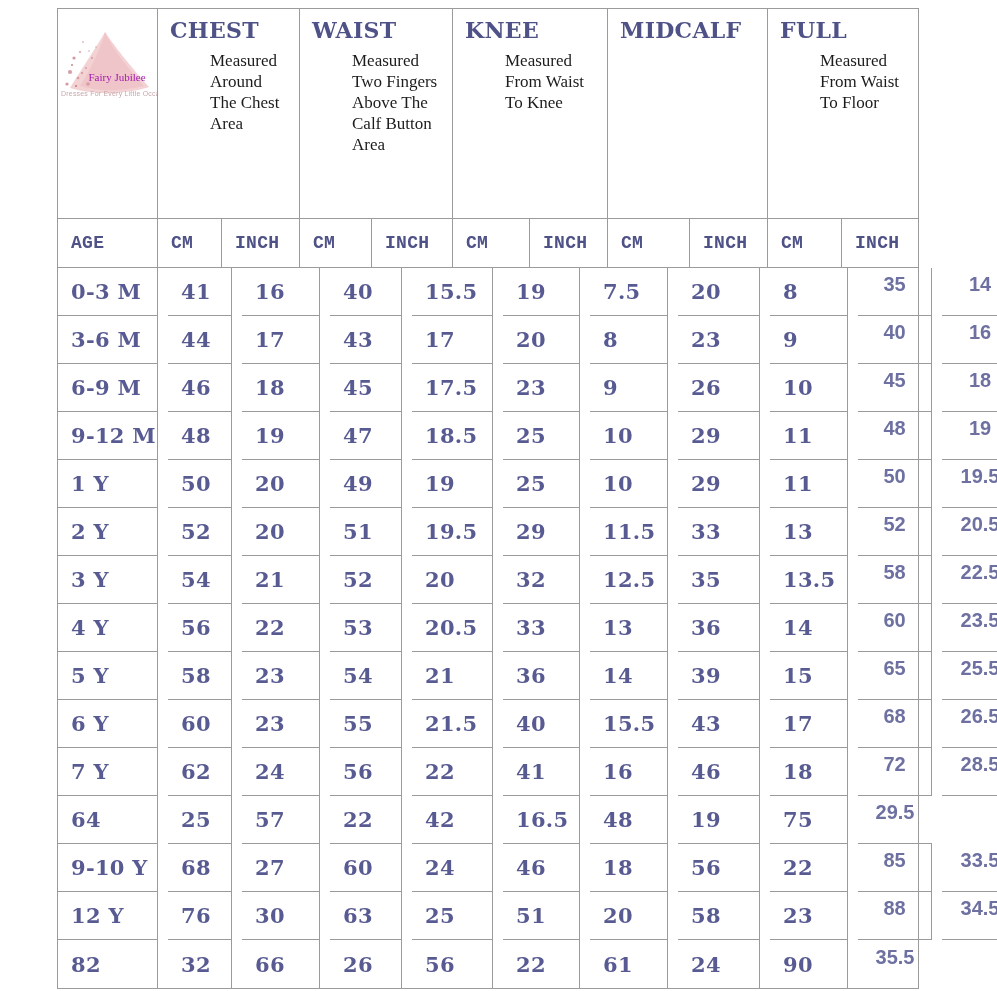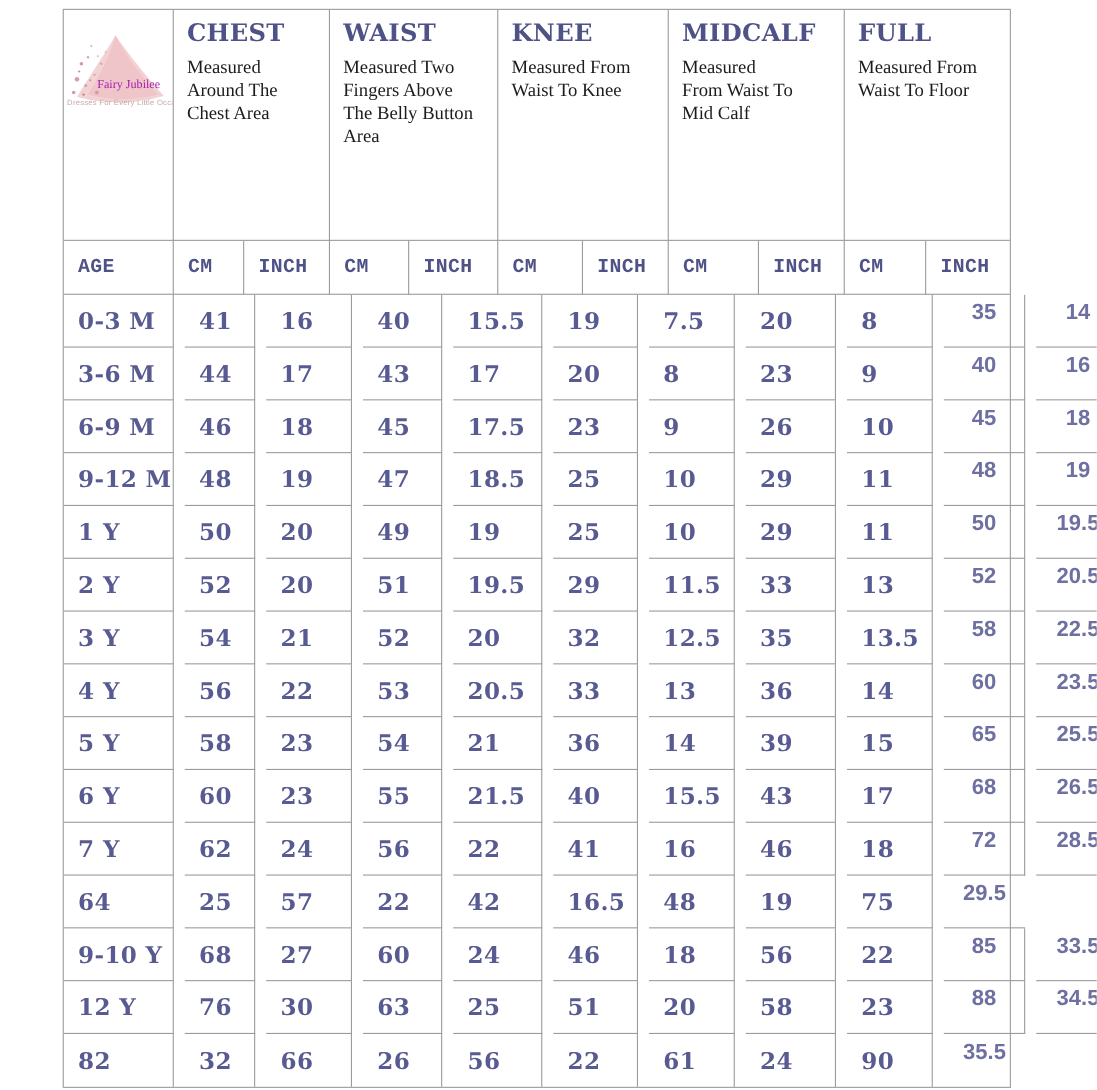--- a/index.html
+++ b/index.html
@@ -17,21 +17,21 @@
   .chart{position:absolute;left:57px;top:8px;width:862px;border:1px solid var(--border);background:#fff;}
 
   
   .desc-row{display:grid;grid-template-columns:100px 142px 153px 155px 160px 150px;height:210px;}
   .desc-row > .cell{border-right:1px solid var(--border);border-bottom:1px solid var(--border);
     padding:8px 12px;position:relative;overflow:hidden;}
   .desc-row > .cell:last-child{border-right:none;}
   .measure-label{font-size:22px;font-weight:bold;color:var(--accent);letter-spacing:.3px;
     font-family:"DejaVu Serif", serif;}
   .measure-desc{font-size:17px;line-height:21px;color:var(--desc);margin-top:7px;
-    font-family:"Liberation Serif", serif;}
+    font-family:"Liberation Serif", serif;margin-left:40px;}
   .cell-midcalf .measure-desc{max-width:104px;}
 
   
   .logo-cell{padding:0 !important;}
   .logo{position:absolute;left:3px;top:20px;width:100px;height:78px;}
   .logo svg{position:absolute;left:0;top:0;}
   .brand-name{position:absolute;left:12px;right:0;top:42px;text-align:center;
     font-family:"Liberation Serif", serif;font-size:11px;color:#a21caf;white-space:nowrap;}
   .brand-tagline{position:absolute;left:0;right:0;top:61px;text-align:center;
     font-family:"Liberation Sans", sans-serif;font-size:7px;letter-spacing:.2px;
@@ -87,29 +87,28 @@
           <div class="brand-tagline">Dresses For Every Little Occasion</div>
         </div>
       </div>
 
       <div class="cell">
         <div class="measure-label">CHEST</div>
         <div class="measure-desc">Measured Around The Chest Area</div>
       </div>
       <div class="cell">
         <div class="measure-label">WAIST</div>
-        <div class="measure-desc">Measured Two Fingers Above The Belly Button Area</div>
+        <div class="measure-desc">Measured Two Fingers Above The Calf Button Area</div>
       </div>
       <div class="cell">
         <div class="measure-label">KNEE</div>
         <div class="measure-desc">Measured From Waist To Knee</div>
       </div>
       <div class="cell cell-midcalf">
         <div class="measure-label">MIDCALF</div>
-        <div class="measure-desc">Measured From Waist To Mid Calf</div>
       </div>
       <div class="cell">
         <div class="measure-label">FULL</div>
         <div class="measure-desc">Measured From Waist To Floor</div>
       </div>
     </div>
 
     <div class="head-row">
       <div class="th">AGE</div>
       <div class="th">CM</div>

